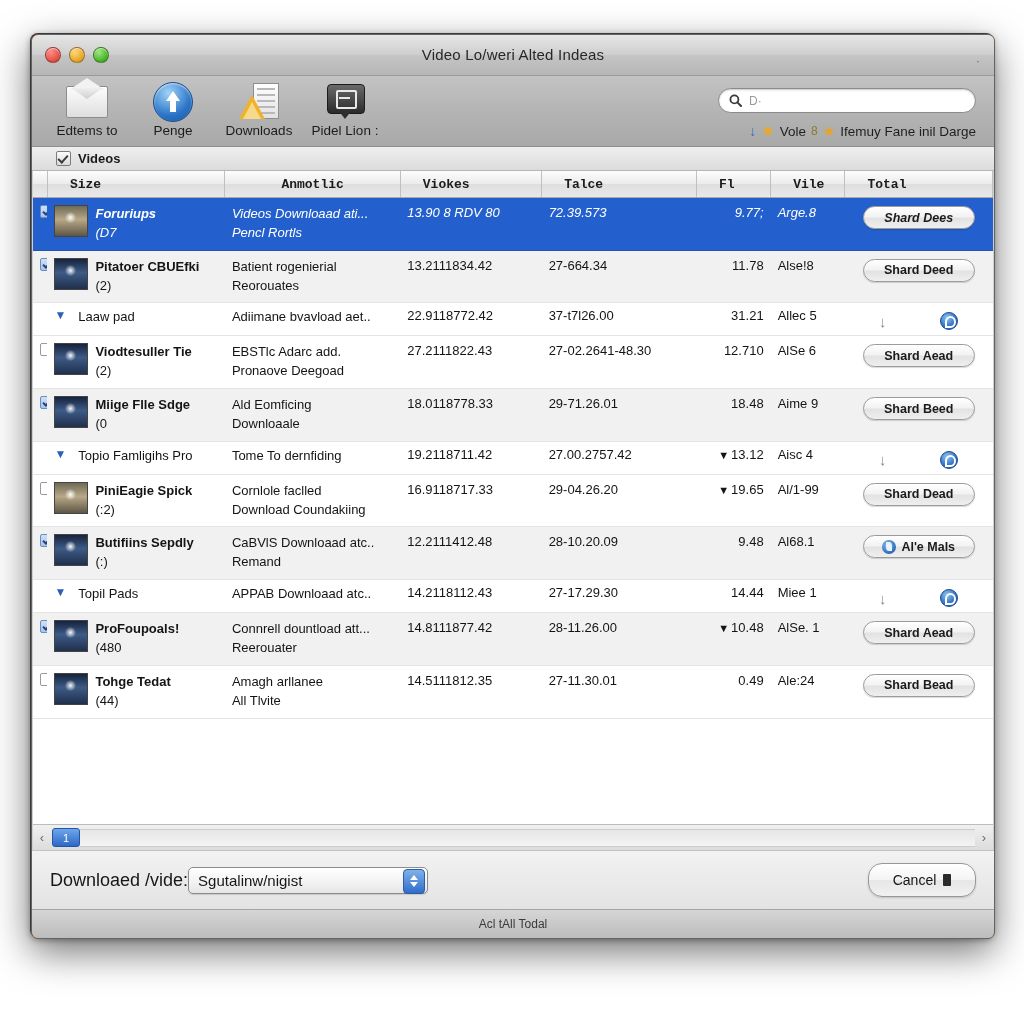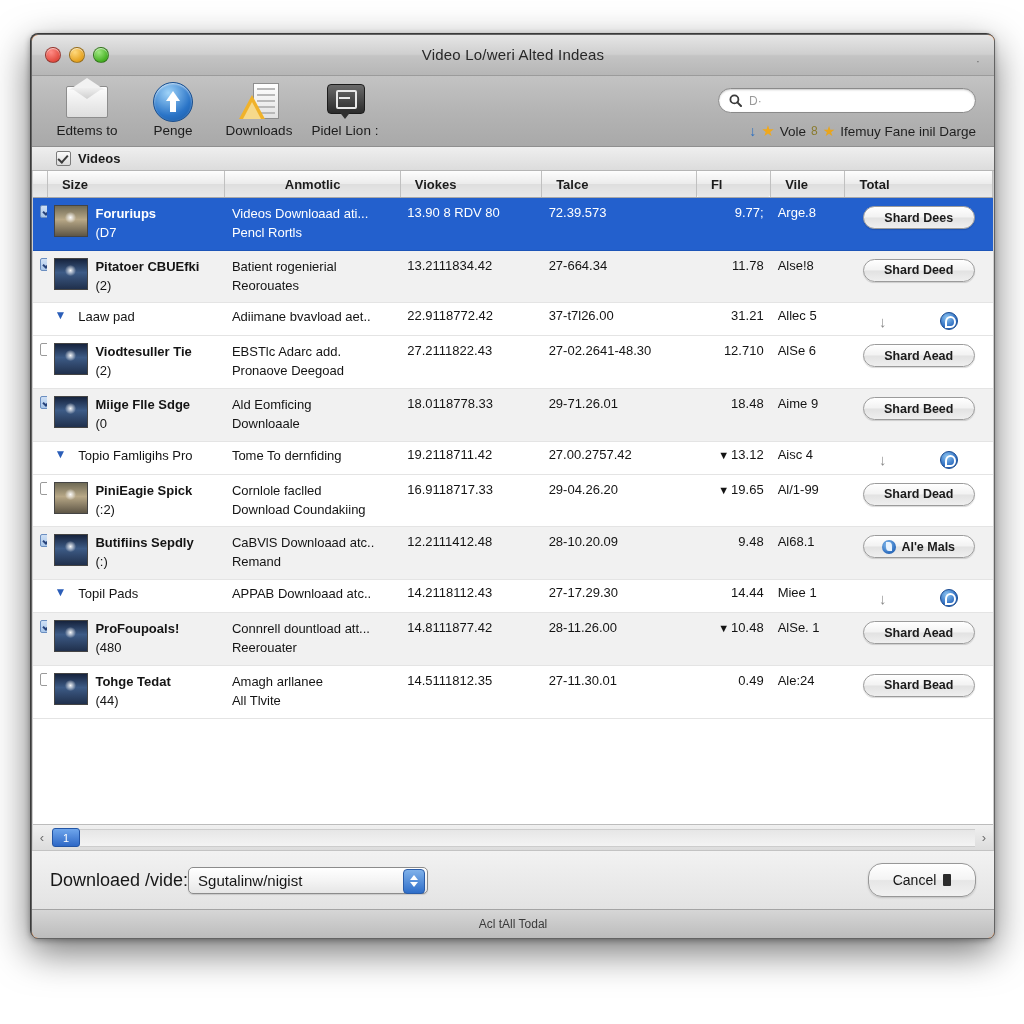--- a/index.html
+++ b/index.html
@@ -322,37 +322,38 @@
     table-layout: fixed;
   }
   table.lst th {
     background: linear-gradient(to bottom,#fdfdfd 0%, #ebebeb 50%, #dedede 51%, #e9e9e9 100%);
     border-bottom: 1px solid #a9a9a9;
     border-right: 1px solid #c0c0c0;
     font-size: 13px;
     font-weight: bold;
     color: #1c1c1c;
     text-align: left;
-    padding: 4px 14px;
+    padding: 4px 22px;
     height: 18px;
     white-space: nowrap;
     overflow: hidden;
+    font-family: Liberation Mono, monospace;
   }
   th.num { text-align: right; border-radius: 6px; }
   th.c-check { border-right: none; width: 11px; padding: 0; }
   tr.row td {
     font-size: 13px;
     color: #141414;
     vertical-align: top;
     padding: 7px 7px 7px 7px;
     border-bottom: 1px solid #e4e4e4;
     overflow: hidden;
   }
   tr.row.alt td { background: #f1f1f1; }
-  tr.row.sel td { background: #2360cd; color: #ffffff; border-bottom-color:#1d55b8; }
+  tr.row.sel td { background: #2360cd; color: #ffffff; border-bottom-color:#1d55b8;font-style:italic; }
   tr.row.sub td { background: #ffffff; padding-top: 5px; padding-bottom: 5px; }
   td.c-check { padding: 9px 0 0 4px; width: 11px; }
   .rowcheck {
     width: 11px; height: 11px;
     border: 1px solid #9a9a9a;
     border-radius: 2px;
     background: #ffffff;
     display: inline-block;
   }
   .rowcheck.on {

